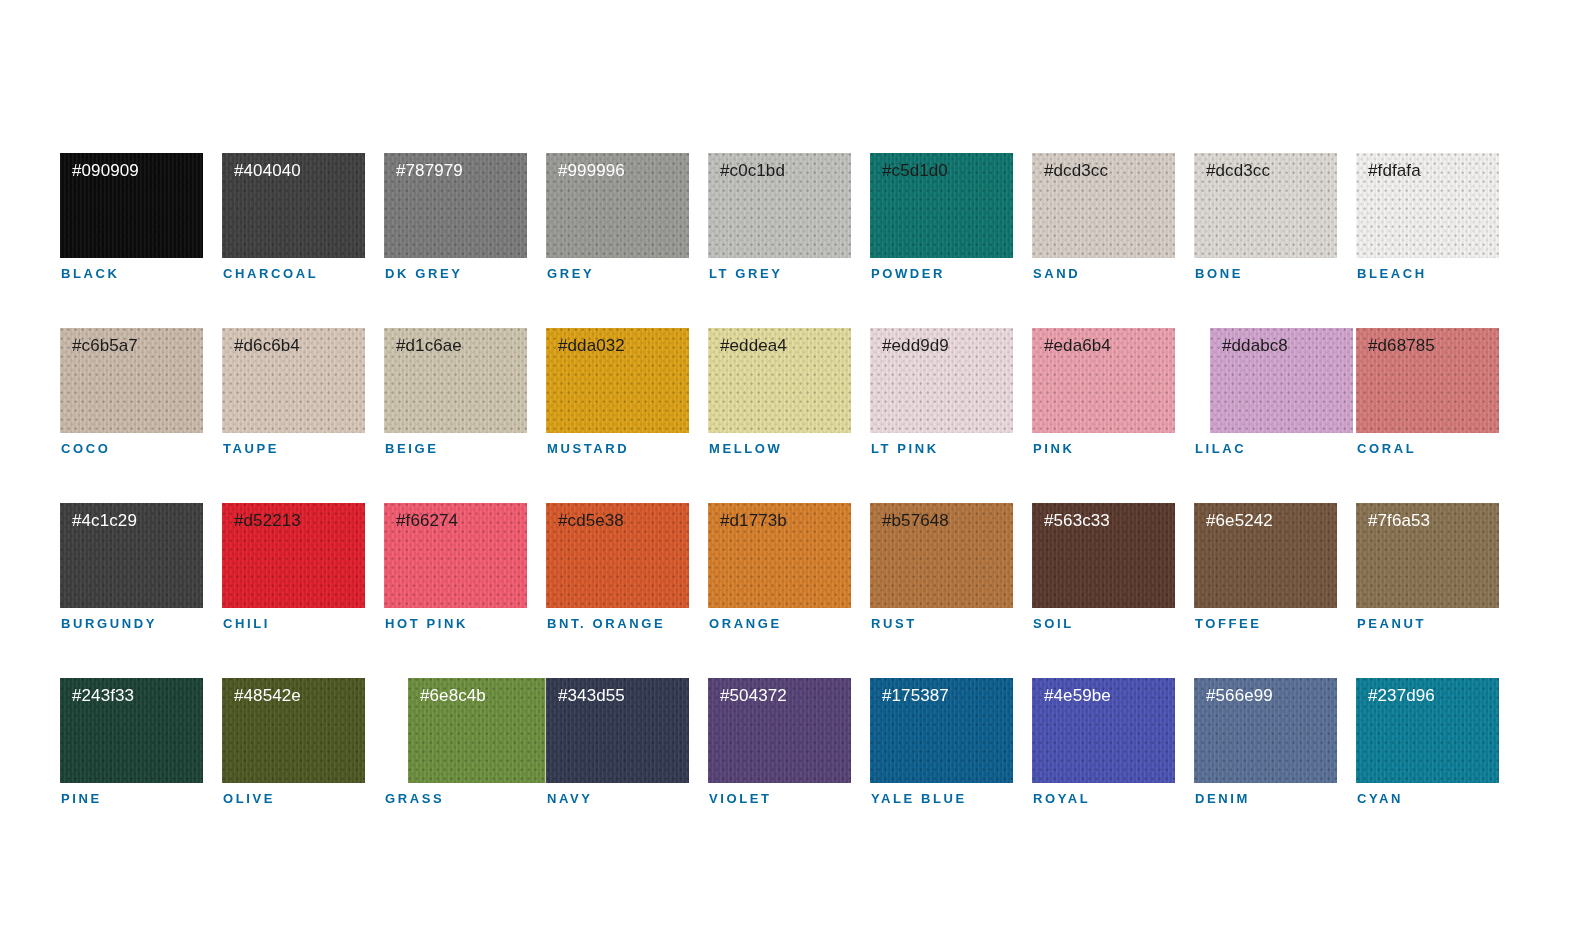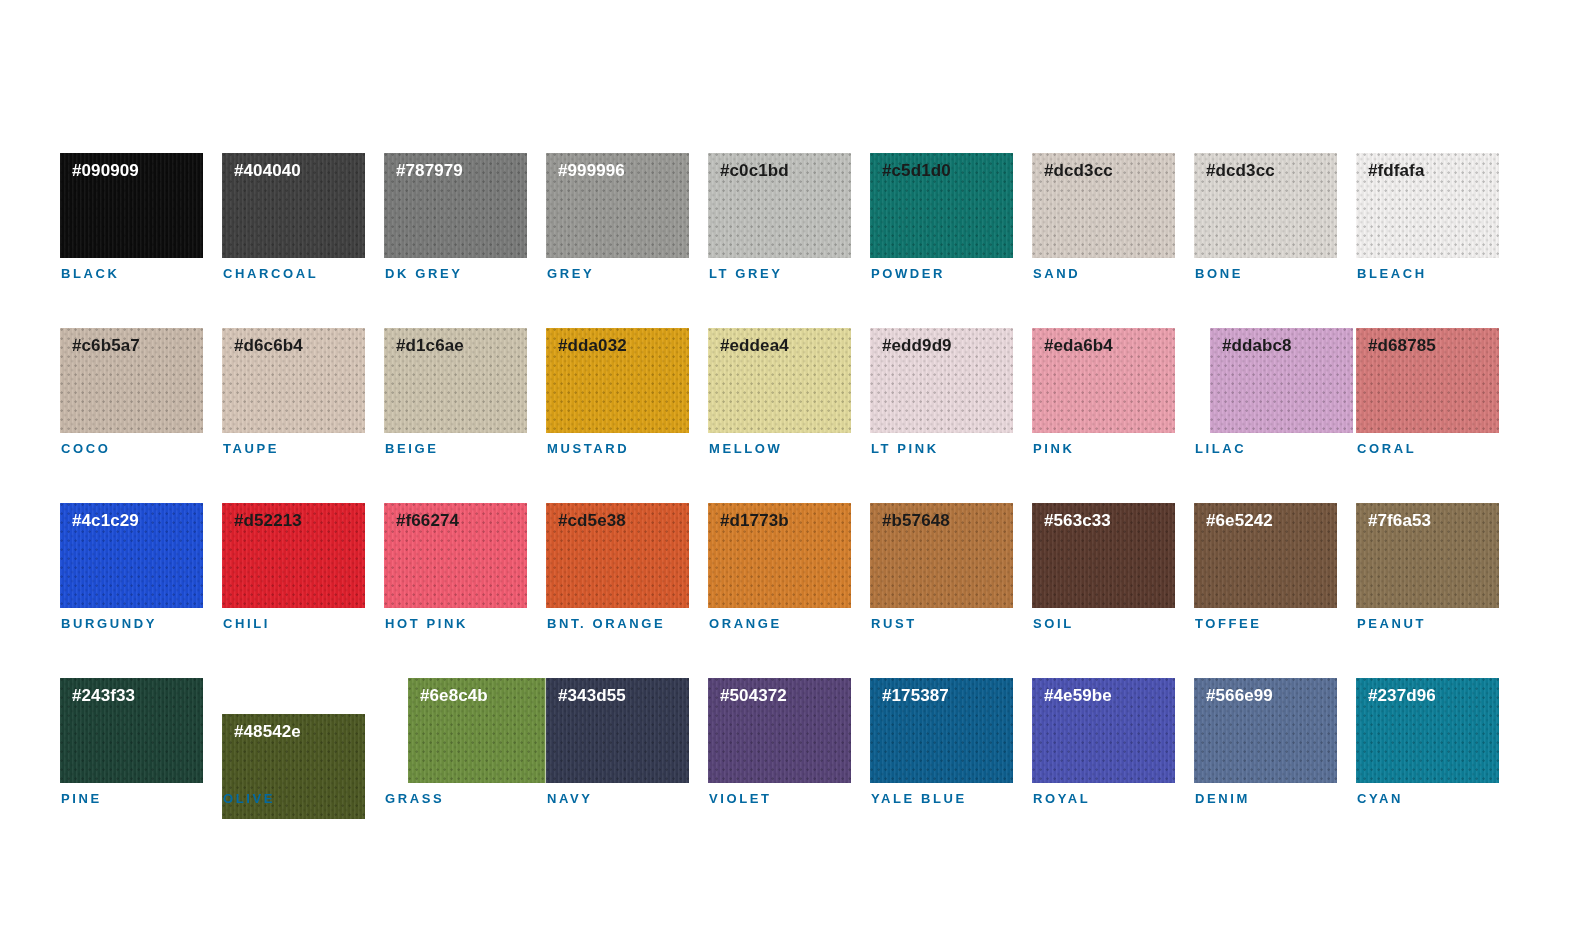--- a/index.html
+++ b/index.html
@@ -79,21 +79,21 @@
   }
 
   
   .swatch-hex {
     position: absolute;
     left: 12px;
     top: 9px;
     z-index: 3;
     font-family: "Liberation Sans", "DejaVu Sans", sans-serif;
     font-size: 17px;
-    font-weight: 700;
+    font-weight: 400;
     line-height: 1.1;
     letter-spacing: 0.1px;
     white-space: nowrap;
     color: #ffffff;
   }
   .swatch-cell.on-light .swatch-hex {
     color: #1b1b1b;
   }
 
   
@@ -217,21 +217,21 @@
         </div>
         <span class="swatch-label">LILAC</span>
       </div>
       <div class="swatch-cell on-light">
         <div class="swatch-chip" style="background-color: rgb(215, 123, 123);">
           <span class="swatch-hex">#d68785</span>
         </div>
         <span class="swatch-label">CORAL</span>
       </div>
       <div class="swatch-cell">
-        <div class="swatch-chip" style="background-color: #1d4ed8;">
+        <div class="swatch-chip" style="background-color: #404040;">
           <span class="swatch-hex">#4c1c29</span>
         </div>
         <span class="swatch-label">BURGUNDY</span>
       </div>
       <div class="swatch-cell on-light">
         <div class="swatch-chip" style="background-color: rgb(225, 31, 44);">
           <span class="swatch-hex">#d52213</span>
         </div>
         <span class="swatch-label">CHILI</span>
       </div>
@@ -277,21 +277,21 @@
         </div>
         <span class="swatch-label">PEANUT</span>
       </div>
       <div class="swatch-cell">
         <div class="swatch-chip" style="background-color: rgb(29, 67, 54);">
           <span class="swatch-hex">#243f33</span>
         </div>
         <span class="swatch-label">PINE</span>
       </div>
       <div class="swatch-cell">
-        <div class="swatch-chip" style="background-color: rgb(77, 89, 35); margin-top: 36px;">
+        <div class="swatch-chip" style="background-color: rgb(77, 89, 35);">
           <span class="swatch-hex">#48542e</span>
         </div>
         <span class="swatch-label">OLIVE</span>
       </div>
       <div class="swatch-cell">
         <div class="swatch-chip" style="background-color: rgb(110, 144, 64); margin-left: 24px;">
           <span class="swatch-hex">#6e8c4b</span>
         </div>
         <span class="swatch-label">GRASS</span>
       </div>

